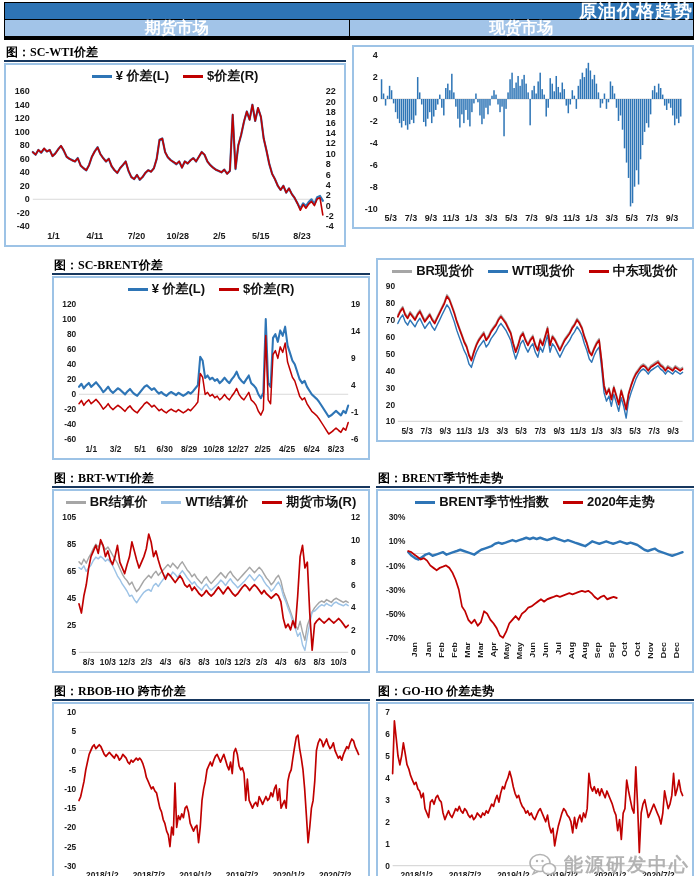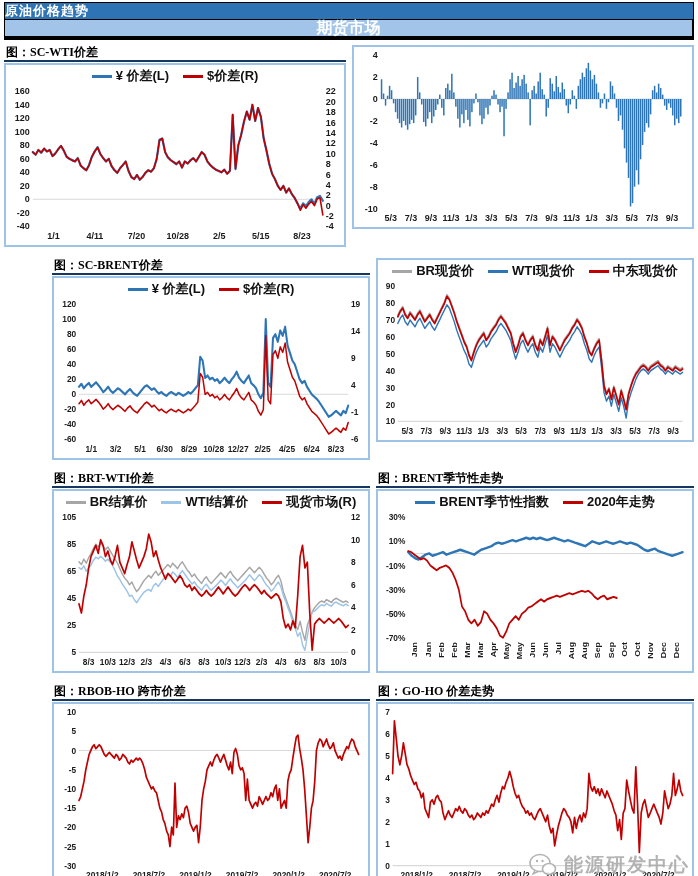--- a/index.html
+++ b/index.html
@@ -1,20 +1,20 @@
 <!DOCTYPE html>
 <html><head>
 <meta charset="utf-8">
 <style>
   html,body{margin:0;padding:0;background:#fff;width:698px;height:876px;overflow:hidden;
     font-family:"Liberation Sans","DejaVu Sans",sans-serif;}
   .page{width:698px;height:876px;position:relative;}
   .head-wrap{margin:2px 4px 0 4px;border:1px solid #000;}
   .title-bar{height:16px;background:#2E74B5;border-bottom:1px solid #000;color:#fff;
-    font-weight:bold;font-size:13px;line-height:16px;text-align:left;letter-spacing:1px;}
+    font-weight:bold;font-size:18px;line-height:16px;text-align:right;letter-spacing:1px;}
   .subheader{display:flex;height:16px;background:#A2C4E8;border-bottom:3px solid #000;}
   .subheader .cell{flex:1;color:#fff;font-weight:bold;font-size:16px;line-height:16px;text-align:center;}
   .subheader .cell:first-child{border-right:1px solid #000;}
   .grid{padding:0 4px;}
   .chart-row{display:flex;gap:6px;margin-top:4px;}
   .chart-row + .chart-row{margin-top:10px;padding-left:48px;}
   .panel{flex:1;min-width:0;position:relative;}
   .panel-title{font-weight:bold;font-size:12px;height:16px;line-height:16px;padding-left:2px;
     color:#000;border-bottom:2px solid #17375E;font-family:"Liberation Serif","DejaVu Serif",serif;}
   .chart-box{border:2px solid #9DC3E6;height:176px;margin-top:1px;display:flex;
@@ -29,20 +29,21 @@
 </style>
 </head>
 <body>
 
 <div class="page">
 
   <div class="head-wrap">
     <div class="title-bar">原油价格趋势</div>
     <div class="subheader">
       <div class="cell">期货市场</div>
+      <div class="cell">现货市场</div>
     </div>
   </div>
 
   <div class="grid">
     <div class="chart-row">
       <div class="panel">
         <div class="panel-title">图：SC-WTI价差</div>
         <div class="chart-box">
             <div class="legend-row">
               <div class="legend-item">
@@ -389,21 +390,21 @@
               <div class="legend-item">
                 <span class="legend-swatch" style="background: rgb(166, 166, 166);"></span>
                 <span>BR结算价</span>
               </div>
               <div class="legend-item">
                 <span class="legend-swatch" style="background: rgb(157, 195, 230);"></span>
                 <span>WTI结算价</span>
               </div>
               <div class="legend-item">
                 <span class="legend-swatch" style="background: rgb(192, 0, 0);"></span>
-                <span>现货市场(R)</span>
+                <span>期货市场(R)</span>
               </div>
             </div>
             <div class="plot-wrap">
               <svg viewBox="0 0 334 152" preserveAspectRatio="none">
                 <line x1="24.799999999999997" y1="136" x2="314.8" y2="136" stroke="#D9D9D9" stroke-width="1"></line>
                 <polyline points="24.8,48.9 27.4,51.5 30.0,46.3 32.6,50.2 35.2,45.0 37.7,41.1 40.3,35.9 42.9,32.0 45.5,34.6 48.1,30.7 50.7,33.3 53.3,37.2 55.9,34.6 58.5,38.5 61.0,42.4 63.6,46.3 66.2,50.2 68.8,55.4 71.4,60.6 74.0,64.5 76.6,67.1 79.2,71.0 81.8,68.4 84.4,73.6 86.9,77.5 89.5,74.9 92.1,71.0 94.7,67.1 97.3,64.5 99.9,61.9 102.5,64.5 105.1,60.6 107.7,58.0 110.2,61.9 112.8,59.3 115.4,56.7 118.0,54.1 120.6,51.5 123.2,54.1 125.8,50.2 128.4,52.8 131.0,55.4 133.6,51.5 136.1,48.9 138.7,52.8 141.3,56.7 143.9,59.3 146.5,63.2 149.1,60.6 151.7,64.5 154.3,67.1 156.9,69.7 159.4,65.8 162.0,63.2 164.6,67.1 167.2,69.7 169.8,67.1 172.4,64.5 175.0,61.9 177.6,59.3 180.2,61.9 182.7,64.5 185.3,60.6 187.9,58.0 190.5,61.9 193.1,64.5 195.7,67.1 198.3,64.5 200.9,61.9 203.5,59.3 206.1,56.7 208.6,54.1 211.2,56.7 213.8,59.3 216.4,56.7 219.0,54.1 221.6,56.7 224.2,60.6 226.8,64.5 229.4,67.1 231.9,71.0 234.5,68.4 237.1,64.5 239.7,61.9 242.3,67.1 244.9,77.5 247.5,84.0 250.1,90.5 252.7,97.0 255.2,103.5 257.8,110.0 260.4,113.9 263.0,106.1 265.6,116.5 268.2,124.3 270.8,110.0 273.4,103.5 276.0,97.0 278.6,93.1 281.1,90.5 283.7,87.9 286.3,86.6 288.9,87.9 291.5,85.3 294.1,86.6 296.7,87.9 299.3,85.3 301.9,84.0 304.4,85.3 307.0,86.6 309.6,87.9 312.2,86.6 314.8,87.9" fill="none" stroke="#A6A6A6" stroke-width="1.5" stroke-linejoin="round" stroke-linecap="round"></polyline>
                 <polyline points="24.8,54.5 27.4,56.1 30.0,52.8 32.6,58.0 35.2,54.8 37.7,52.1 40.3,47.6 42.9,44.4 45.5,46.0 48.1,43.7 50.7,45.6 53.3,48.3 55.9,46.3 58.5,49.2 61.0,52.5 63.6,57.4 66.2,62.5 68.8,65.8 71.4,70.3 74.0,73.6 76.6,77.2 79.2,82.0 81.8,81.1 84.4,85.3 86.9,88.2 89.5,84.6 92.1,81.4 94.7,78.2 97.3,76.5 99.9,75.5 102.5,77.2 105.1,71.7 107.7,69.7 110.2,72.6 112.8,69.0 115.4,65.8 118.0,62.5 120.6,60.6 123.2,62.9 125.8,58.7 128.4,60.9 131.0,63.9 133.6,60.3 136.1,57.4 138.7,60.6 141.3,64.2 143.9,67.1 146.5,70.3 149.1,68.1 151.7,71.7 154.3,73.9 156.9,76.2 159.4,72.6 162.0,70.3 164.6,73.9 167.2,76.2 169.8,73.9 172.4,71.7 175.0,69.4 177.6,66.5 180.2,68.7 182.7,71.7 185.3,68.1 187.9,65.2 190.5,68.7 193.1,71.0 195.7,73.9 198.3,71.7 200.9,69.4 203.5,67.1 206.1,64.2 208.6,61.3 211.2,64.2 213.8,67.1 216.4,64.2 219.0,61.3 221.6,63.5 224.2,67.8 226.8,71.3 229.4,73.6 231.9,77.2 234.5,74.9 237.1,71.3 239.7,68.4 242.3,73.0 244.9,81.4 247.5,86.9 250.1,93.8 252.7,99.6 255.2,107.1 257.8,112.9 260.4,120.4 263.0,117.1 265.6,128.8 268.2,134.1 270.8,120.4 273.4,108.0 276.0,97.3 278.6,96.3 281.1,94.1 283.7,91.8 286.3,90.2 288.9,91.3 291.5,88.9 294.1,90.5 296.7,91.5 299.3,88.7 301.9,87.6 304.4,89.2 307.0,90.2 309.6,91.2 312.2,89.5 314.8,91.0" fill="none" stroke="#9DC3E6" stroke-width="1.5" stroke-linejoin="round" stroke-linecap="round"></polyline>
                 <polyline points="24.8,89.4 27.4,98.1 30.0,81.8 32.6,71.0 35.2,54.8 37.7,43.9 40.3,38.5 42.9,33.1 45.5,40.7 48.1,27.7 50.7,33.1 53.3,43.9 55.9,38.5 58.5,47.2 61.0,51.5 63.6,43.9 66.2,33.1 68.8,49.3 71.4,54.8 74.0,60.2 76.6,51.5 79.2,43.9 81.8,29.8 84.4,38.5 86.9,47.2 89.5,54.8 92.1,49.3 94.7,43.9 97.3,36.3 99.9,22.3 102.5,29.8 105.1,43.9 107.7,38.5 110.2,47.2 112.8,54.8 115.4,60.2 118.0,65.6 120.6,60.2 123.2,62.3 125.8,65.6 128.4,68.8 131.0,65.6 133.6,62.3 136.1,65.6 138.7,71.0 141.3,73.2 143.9,71.0 146.5,76.4 149.1,73.2 151.7,76.4 154.3,79.7 156.9,81.8 159.4,79.7 162.0,76.4 164.6,79.7 167.2,81.8 169.8,79.7 172.4,76.4 175.0,73.2 177.6,76.4 180.2,79.7 182.7,76.4 185.3,73.2 187.9,76.4 190.5,79.7 193.1,81.8 195.7,79.7 198.3,76.4 200.9,73.2 203.5,71.0 206.1,73.2 208.6,76.4 211.2,73.2 213.8,71.0 216.4,73.2 219.0,76.4 221.6,79.7 224.2,76.4 226.8,79.7 229.4,81.8 231.9,84.0 234.5,81.8 237.1,79.7 239.7,81.8 242.3,87.3 244.9,103.5 247.5,112.2 250.1,108.9 252.7,114.3 255.2,105.7 257.8,112.2 260.4,81.8 263.0,43.9 265.6,33.1 268.2,54.8 270.8,49.3 273.4,98.1 276.0,133.8 278.6,108.9 281.1,105.7 283.7,103.5 286.3,105.7 288.9,107.8 291.5,105.7 294.1,103.5 296.7,105.7 299.3,107.8 301.9,105.7 304.4,103.5 307.0,105.7 309.6,108.9 312.2,112.2 314.8,110.0" fill="none" stroke="#C00000" stroke-width="1.8" stroke-linejoin="round" stroke-linecap="round"></polyline>
                 <text x="21.799999999999997" y="9" text-anchor="end" font-size="9" font-weight="bold" fill="#1a1a1a">105</text>
                 <text x="21.799999999999997" y="35" text-anchor="end" font-size="9" font-weight="bold" fill="#1a1a1a">85</text>

